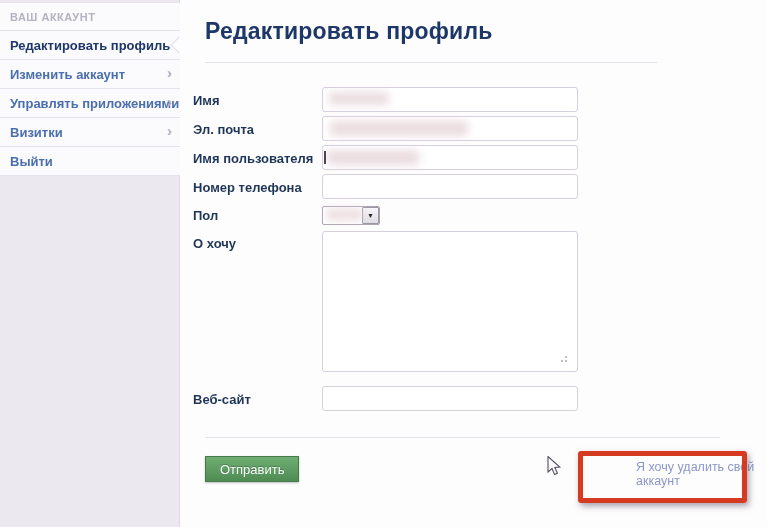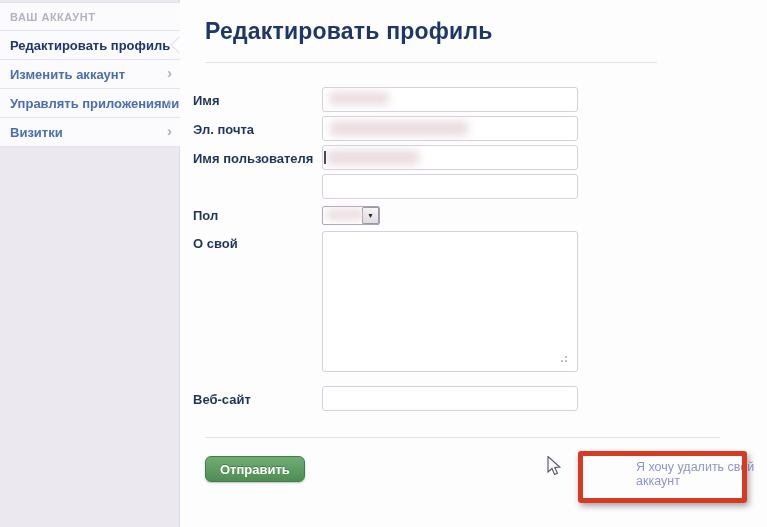--- a/index.html
+++ b/index.html
@@ -98,22 +98,22 @@
   .blur-email    { left:149px; top:121px; width:138px; height:15px; }
   .blur-username { left:146px; top:150px; width:92px;  height:15px; }
   .blur-gender   { left:145px; top:209px; width:38px;  height:11px; }
   .tick { position:absolute; left:143px; top:151px; width:2px; height:13px; background:#4c4650; filter:blur(0.6px); }
 
   
   .btn-submit {
     position:absolute; left:24px; top:456px; height:26px;
     padding:0 14px;
     background:linear-gradient(#6fae73,#4e8c53);
-    border:1px solid #447b49; border-radius:6px;
-    color:#fff; font-size:13px; font-weight:bold;
+    border:1px solid #447b49; border-radius:0;
+    color:#fff; font-size:13px; font-weight:normal;
     text-shadow:0 -1px 0 rgba(0,0,0,0.25);
     box-shadow:0 1px 2px rgba(0,0,0,0.25);
     cursor:pointer;
   }
 
   
   .delete-link {
     position:absolute; left:410px; top:460px;
     font-size:12.5px; color:#8d96c8;
     text-decoration:none; cursor:pointer;margin-left:45px;
@@ -148,20 +148,23 @@
     <div class="side-row" style="top:89px">
       <span>Управлять приложениями</span>
       <span class="chev">›</span>
     </div>
 
     <div class="side-row" style="top:118px">
       <span>Визитки</span>
       <span class="chev">›</span>
     </div>
 
+    <div class="side-row" style="top:147px">
+      <span>Выйти</span>
+    </div>
 
     <div class="notch"></div>
   </div>
 
   <div class="content">
 
     <h1 class="page-title">Редактировать профиль</h1>
     <div class="divider div1"></div>
 
     <label class="f-label" style="top:93px">Имя</label>
@@ -170,29 +173,30 @@
 
     <label class="f-label" style="top:122px">Эл. почта</label>
     <input class="f-input" style="top: 116px;">
     <div class="blur blur-email"></div>
 
     <label class="f-label" style="top:151px">Имя пользователя</label>
     <input class="f-input" style="top: 145px;">
     <div class="blur blur-username"></div>
     <div class="tick"></div>
 
+    <label class="f-label" style="top:180px">Номер телефона</label>
     <input class="f-input" style="top: 174px;">
 
     <label class="f-label" style="top:208px">Пол</label>
     <div class="f-select">
       <span class="sel-btn">▼</span>
     </div>
     <div class="blur blur-gender"></div>
 
-    <label class="f-label" style="top:236px">О свой</label>
+    <label class="f-label" style="top:236px">О хочу</label>
     <textarea class="f-textarea" style=""></textarea>
     <div class="resize-handle"></div>
 
     <label class="f-label" style="top:392px">Веб-сайт</label>
     <input class="f-input" style="top: 386px;">
 
     <div class="divider div2"></div>
 
     <button class="btn-submit">Отправить</button>
 

